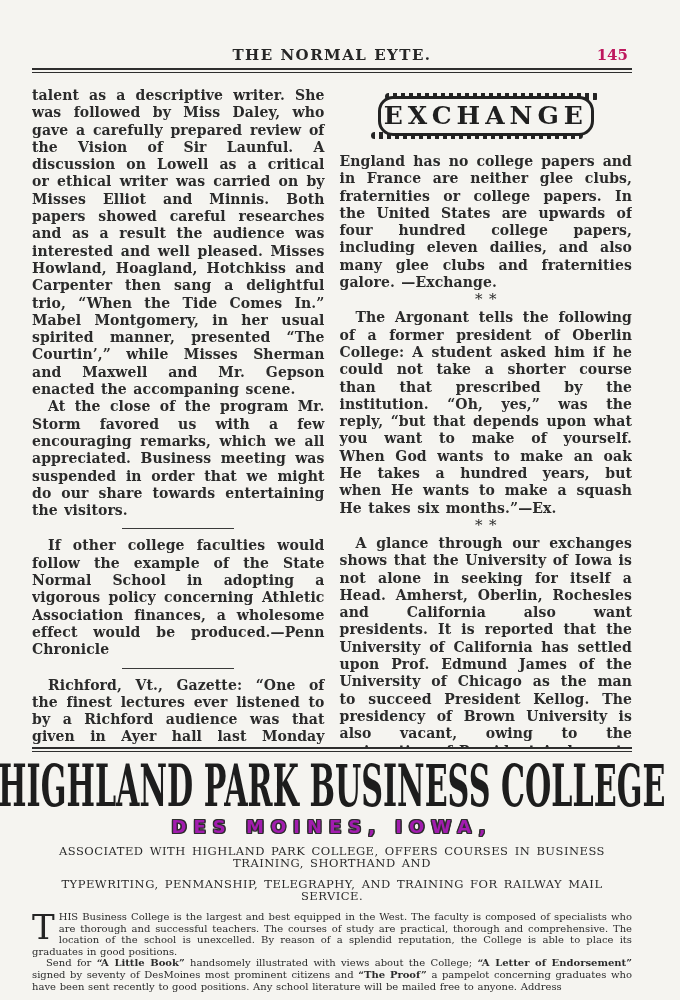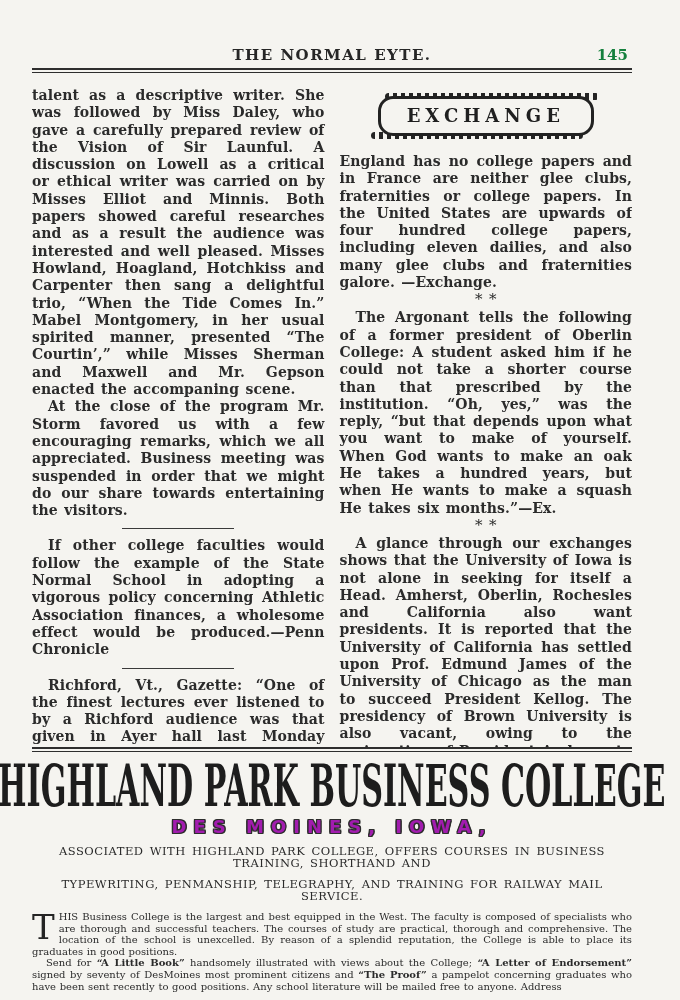--- a/index.html
+++ b/index.html
@@ -19,21 +19,21 @@
   }
   
   .hdr { position: relative; height: 20px; }
   .masthead {
     position: absolute; left: 0; right: 0; text-align: center;
     font-weight: bold; font-size: 15px; letter-spacing: 1.5px;
     color: #262626;
   }
   .pageno {
     position: absolute; right: 4px; top: 0;
-    font-weight: bold; font-size: 15px; color: #15803d;
+    font-weight: bold; font-size: 15px; color: #be185d;
   }
   .rule-double {
     height: 2px; margin-top: 2px;
     border-top: 2.5px solid #2e2e2e;
     border-bottom: 1px solid #2e2e2e;
   }
   
   .columns {
     display: flex; gap: 15px;
     margin-top: 14px; height: 660px; overflow: hidden;
@@ -61,21 +61,21 @@
   }
   .orn-top    { margin: 0 4px 0 16px; transform: translateY(4px); }
   .orn-bottom { margin: 0 20px 0 2px; transform: translateY(-4px); }
   .exchange-frame {
     position: relative; z-index: 1;
     margin: 0 9px; padding: 3px 0 4px;
     border: 3px solid #222; border-radius: 15px;
     background: #f5f4f0; text-align: center;
   }
   .exchange-frame span {
-    font-weight: bold; font-size: 18px; line-height: 27px;
+    font-weight: bold; font-size: 25px; line-height: 27px;
     letter-spacing: 5px; color: #1f1f1f;
     text-indent: 0;
   }
   
   .ad-rule { margin-top: 0; }
   .ad { text-align: center; }
   .headline-row { display: flex; justify-content: center; margin-top: 10px; text-align: center; }
   .ad h1 {
     margin: 0; flex: none; white-space: nowrap;
     font-size: 58px; line-height: 48px; font-weight: bold;

